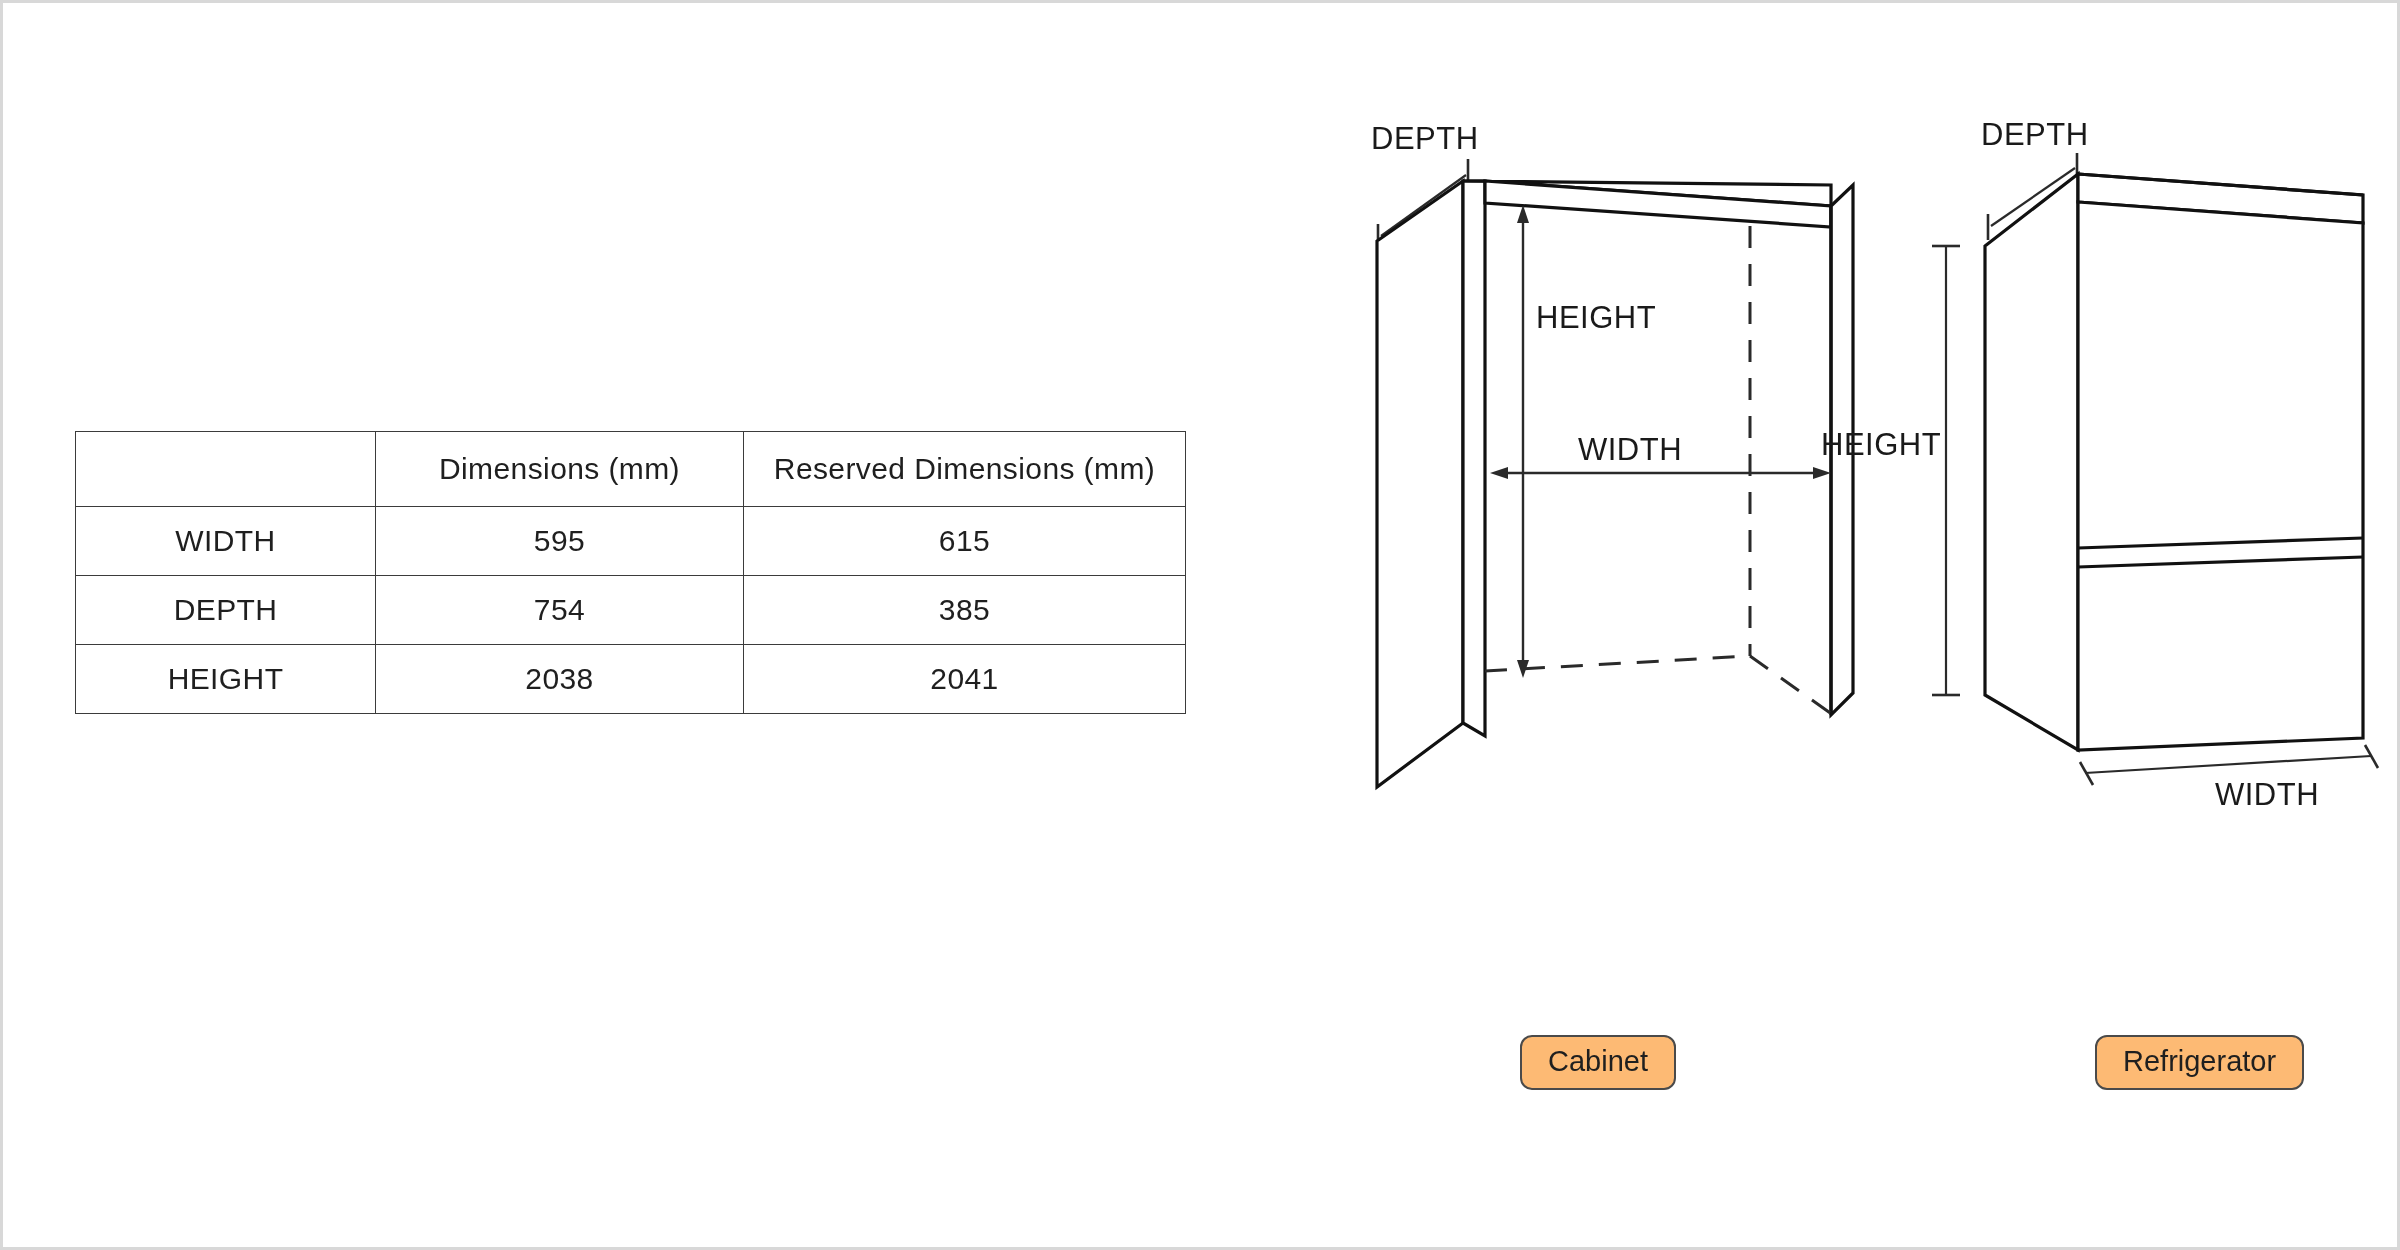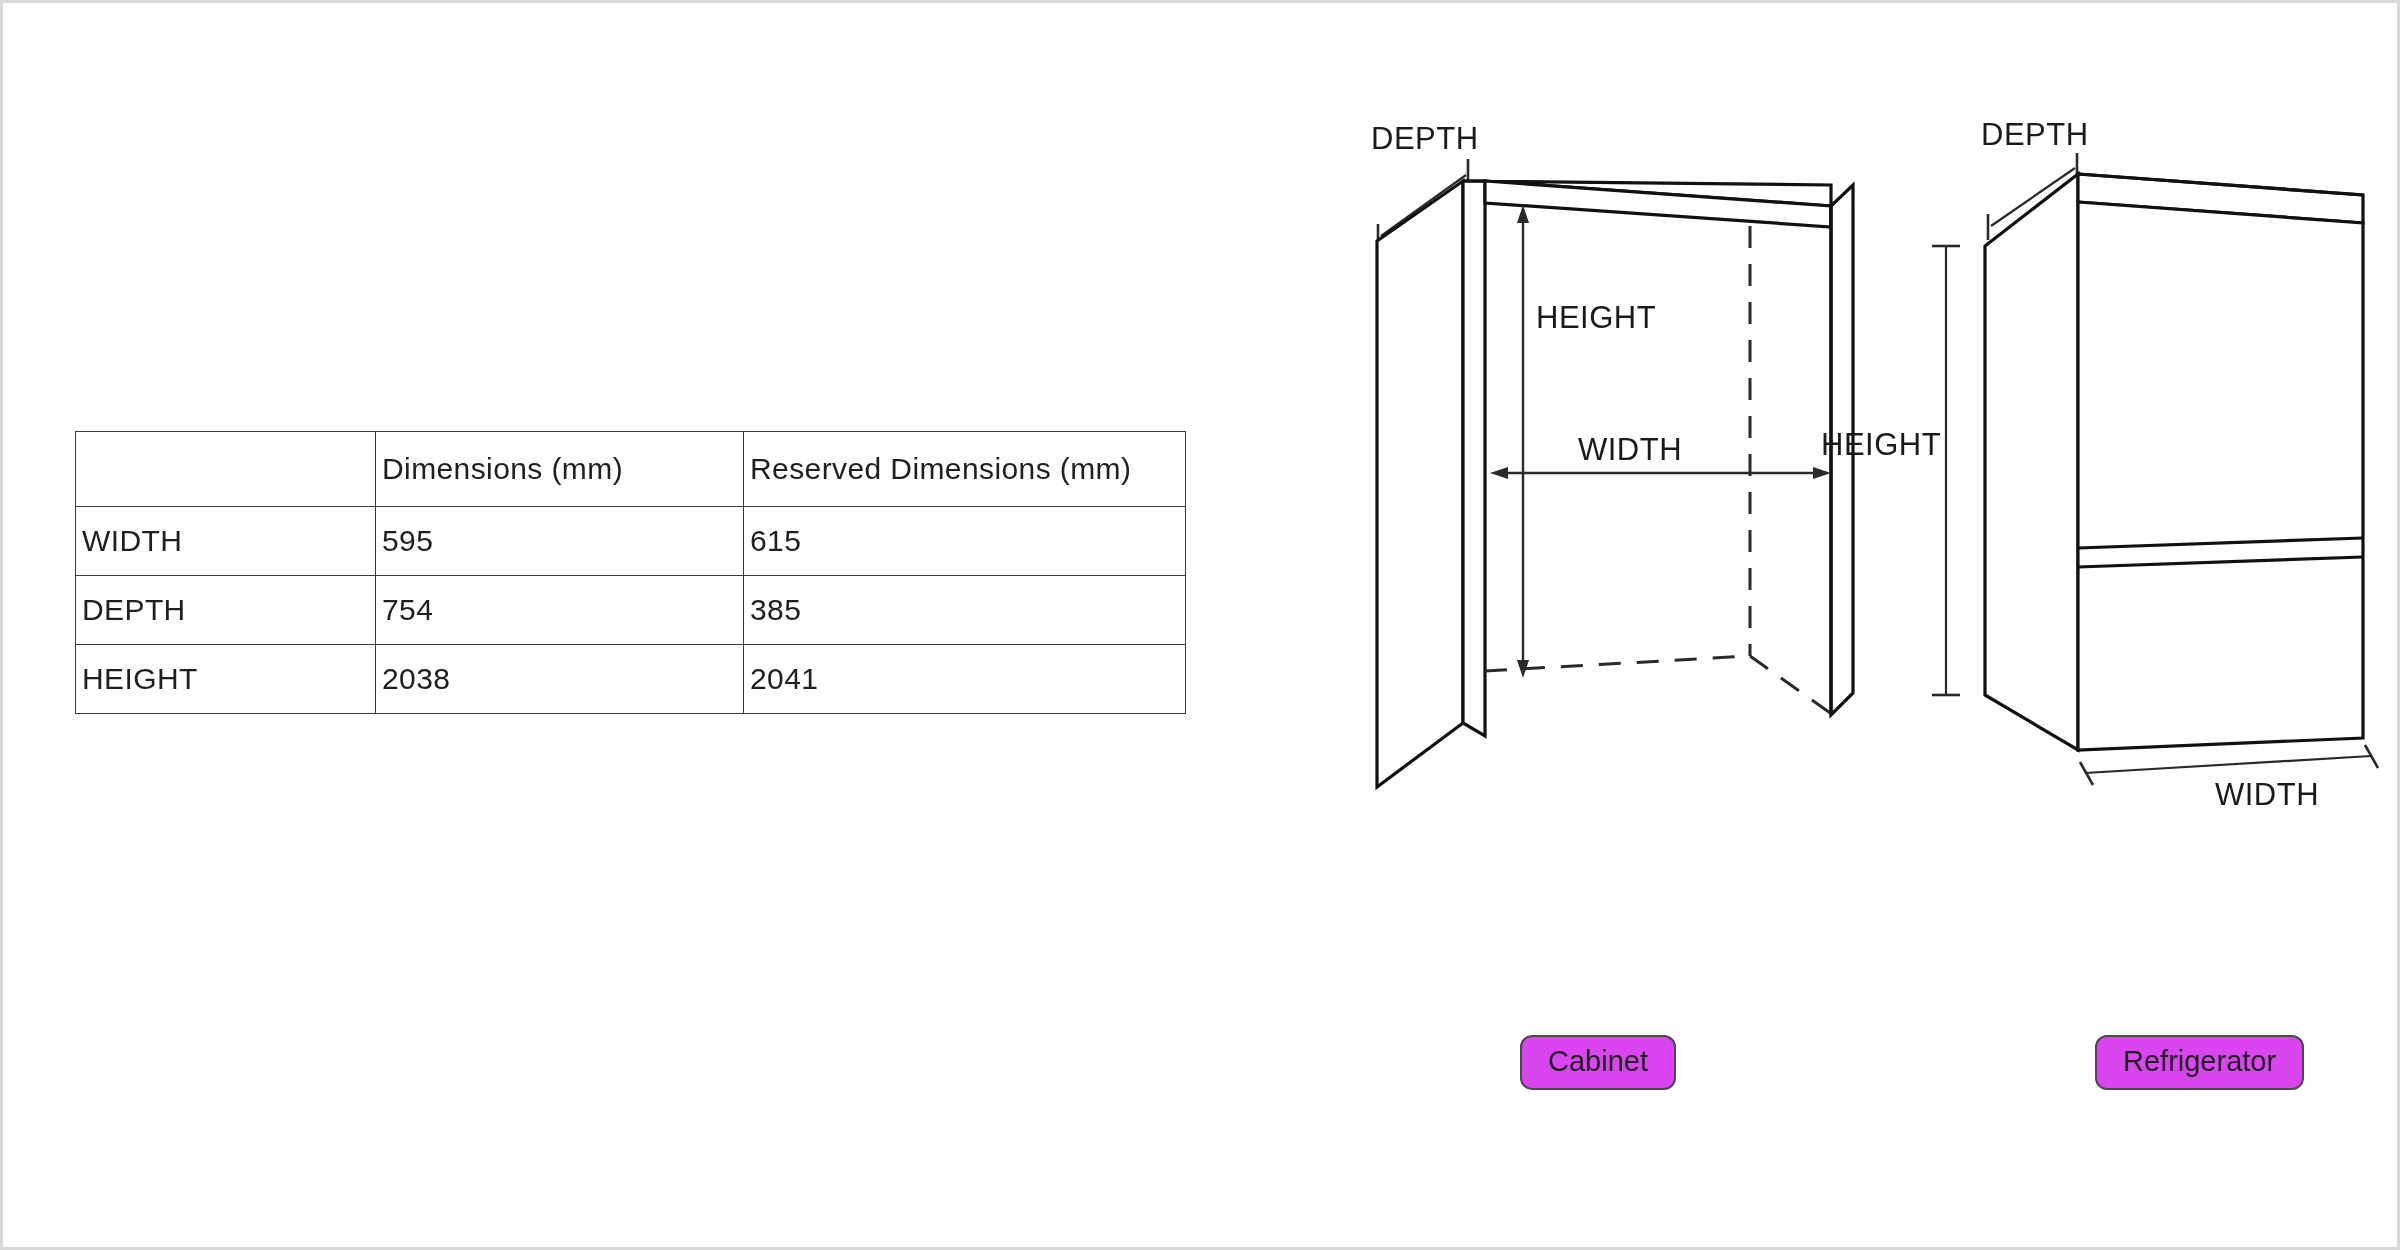--- a/index.html
+++ b/index.html
@@ -32,21 +32,21 @@
     width: 1110px;
   }
   table.dim-table {
     border-collapse: collapse;
     width: 100%;
     table-layout: fixed;
   }
   table.dim-table td {
     border: 1.6px solid #3b3b3b;
     height: 68px;
-    text-align: left;
+    text-align: center;
     vertical-align: middle;
     font-size: 30px;
     font-weight: 400;
     color: #1f1f1f;
     letter-spacing: 0.4px;
     padding: 0 6px;
   }
   table.dim-table tr.header-row td {
     height: 74px;
     font-size: 30px;
@@ -59,21 +59,21 @@
   .figure {
     position: absolute;
   }
   #fig-cabinet { left: 1330px; top: 120px; }
   #fig-fridge  { left: 1930px; top: 120px; }
 
   .caption-pill {
     position: absolute;
     border: 2px solid #4a4a4a;
     border-radius: 12px;
-    background: #d946ef;
+    background: #fdba74;
     font-size: 29px;
     color: #1f1f1f;
     padding: 10px 26px 12px 26px;
     white-space: nowrap;
     line-height: 1;
   }
   #caption-cabinet { left: 1517px; top: 1032px; }
   #caption-fridge  { left: 2092px; top: 1032px; }
 
   svg { display: block; overflow: visible; }

